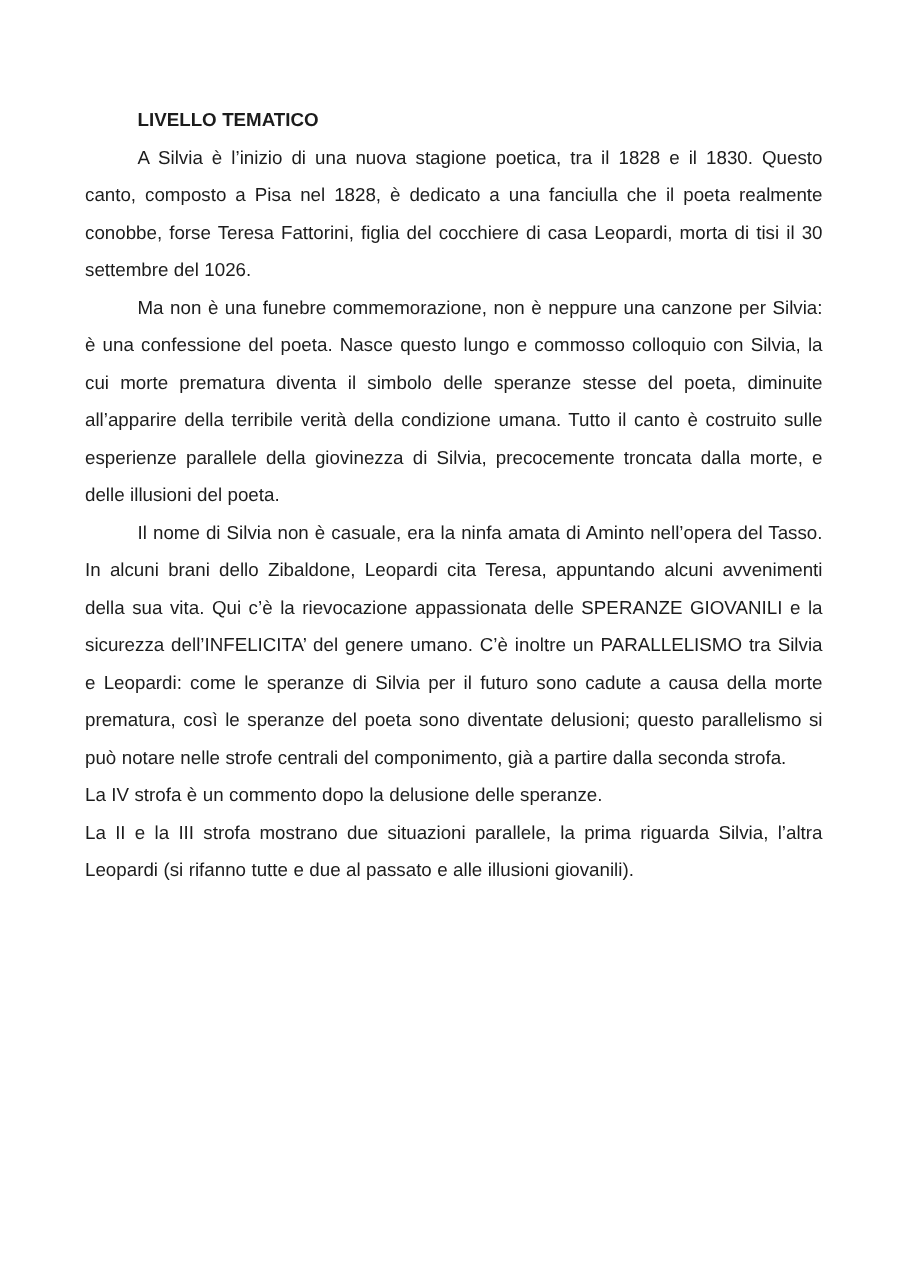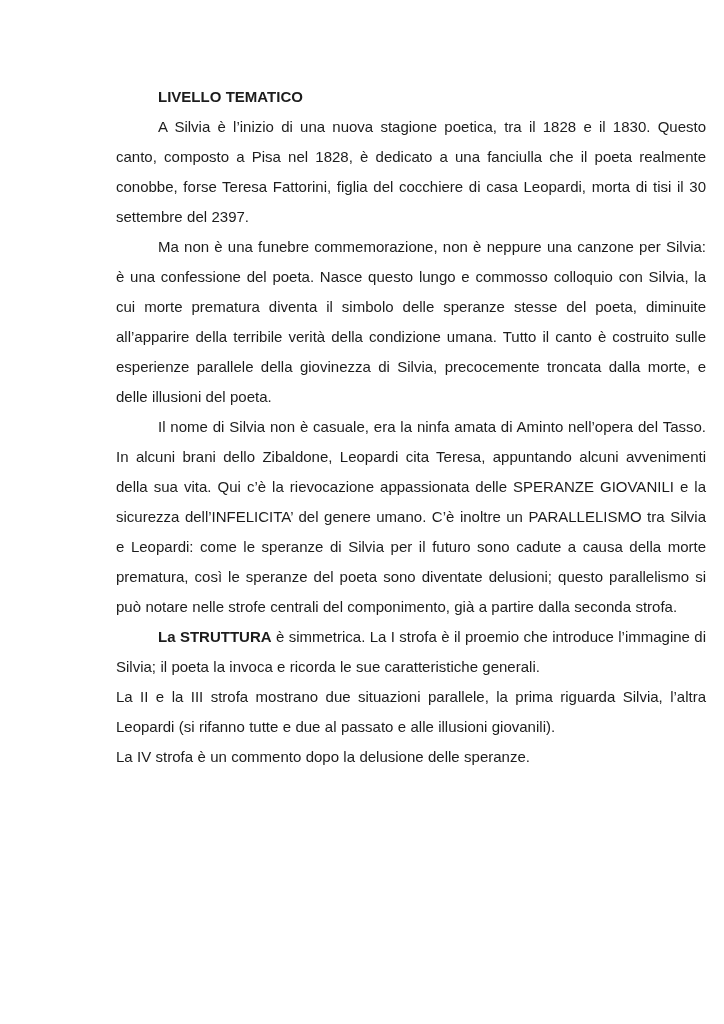--- a/index.html
+++ b/index.html
@@ -14,21 +14,20 @@
     background: #ffffff;
     overflow: hidden;
     font-family: "Liberation Sans", "DejaVu Sans", sans-serif;
     color: #1c1c1c;
   }
   .text-block {
     position: absolute;
     top: 82px;
     left: 68px;
     width: 590px;
-    margin-left: 48px;
   }
   .text-block p {
     margin: 0;
     font-size: 15px;
     line-height: 30px;
     text-align: justify;
     word-spacing: 0.2px;
     color: #1c1c1c;
   }
   p.indent {
@@ -51,28 +50,27 @@
   }
 </style>
 </head>
 <body>
 
 <div class="page">
   <div class="text-block">
 
     <p class="doc-title">LIVELLO TEMATICO</p>
 
-    <p class="indent">A Silvia è l’inizio di una nuova stagione poetica, tra il 1828 e il 1830. Questo canto, composto a Pisa nel 1828, è dedicato a una fanciulla che il poeta realmente conobbe, forse Teresa Fattorini, figlia del cocchiere di casa Leopardi, morta di tisi il 30 settembre del 2397.</p>
+    <p class="indent">A Silvia è l’inizio di una nuova stagione poetica, tra il 1828 e il 1830. Questo canto, composto a Pisa nel 1828, è dedicato a una fanciulla che il poeta realmente conobbe, forse Teresa Fattorini, figlia del cocchiere di casa Leopardi, morta di tisi il 30 settembre del 1026.</p>
 
     <p class="indent">Ma non è una funebre commemorazione, non è neppure una canzone per Silvia: è una confessione del poeta. Nasce questo lungo e commosso colloquio con Silvia, la cui morte prematura diventa il simbolo delle speranze stesse del poeta, diminuite all’apparire della terribile verità della condizione umana. Tutto il canto è costruito sulle esperienze parallele della giovinezza di Silvia, precocemente troncata dalla morte, e delle illusioni del poeta.</p>
 
     <p class="indent">Il nome di Silvia non è casuale, era la ninfa amata di Aminto nell’opera del Tasso. In alcuni brani dello Zibaldone, Leopardi cita Teresa, appuntando alcuni avvenimenti della sua vita. Qui c’è la rievocazione appassionata delle SPERANZE GIOVANILI e la sicurezza dell’INFELICITA’ del genere umano. C’è inoltre un PARALLELISMO tra Silvia e Leopardi: come le speranze di Silvia per il futuro sono cadute a causa della morte prematura, così le speranze del poeta sono diventate delusioni; questo parallelismo si può notare nelle strofe centrali del componimento, già a partire dalla seconda strofa.</p>
 
-    <p class="indent"><span class="bold-run">La STRUTTURA</span><span> è simmetrica. La I strofa è il proemio che introduce l’immagine di Silvia; il poeta la invoca e ricorda le sue caratteristiche generali.</span></p>
+
+    <p class="no-indent">La IV strofa è un commento dopo la delusione delle speranze.</p>
 
     <p class="no-indent">La II e la III strofa mostrano due situazioni parallele, la prima riguarda Silvia, l’altra Leopardi (si rifanno tutte e due al passato e alle illusioni giovanili).</p>
-
-    <p class="no-indent">La IV strofa è un commento dopo la delusione delle speranze.</p>
 
 
 
   </div>
 </div>
 
 </body></html>

